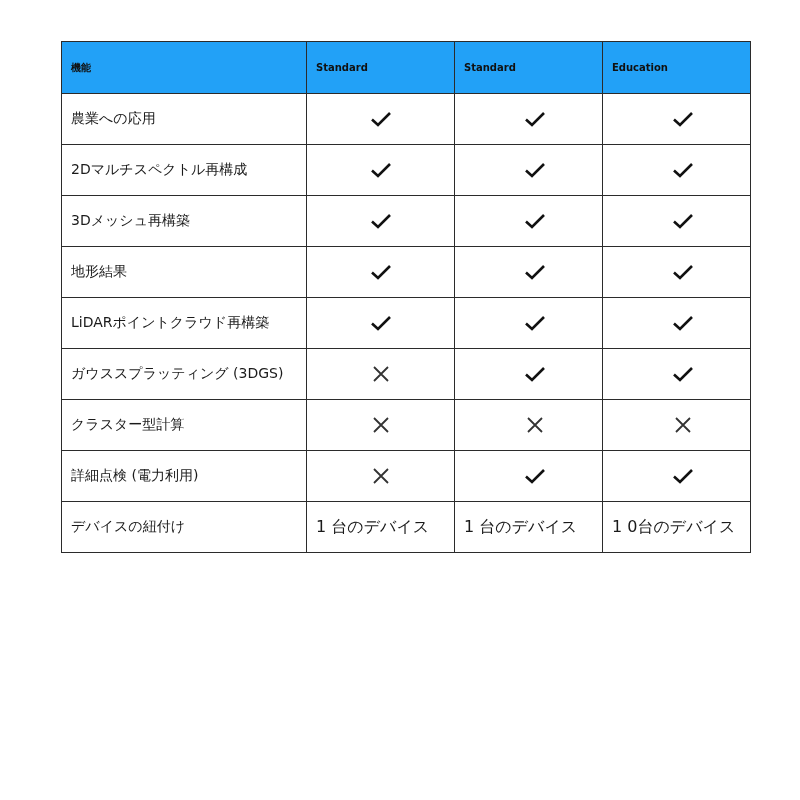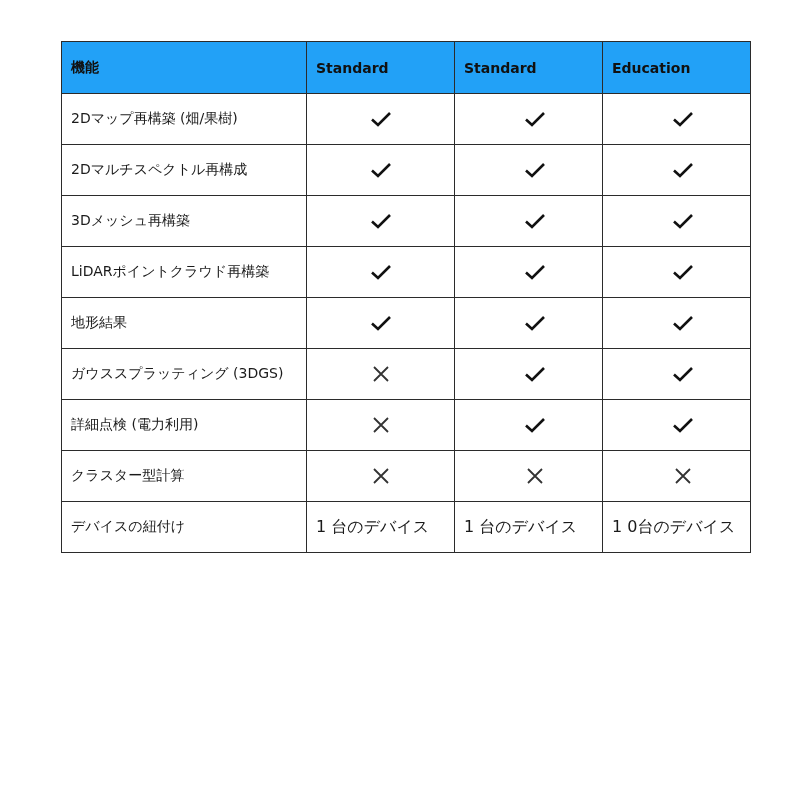--- a/index.html
+++ b/index.html
@@ -13,21 +13,21 @@
   table.cmp th, table.cmp td {
     border: 1px solid #2b2b2b;
     padding: 0;
     box-sizing: border-box;
   }
   thead th {
     background: #22a1f7;
     height: 52px;
     text-align: left;
     font-weight: bold;
-    font-size: 14px;
+    font-size: 10px;
     padding-left: 9px !important;
     color: #111;
   }
   tbody td { height: 51px; font-size: 14px; }
   td.feat { padding-left: 9px !important; vertical-align: middle; }
   td.mark { text-align: center; vertical-align: middle; }
   td.mark.c1 { padding-left: 0; }
   td.mark.c2 { padding-left: 12px !important; }
   td.mark.c3 { padding-left: 12px !important; }
   td.txt { padding-left: 9px !important; font-size: 16px; vertical-align: middle; }
@@ -53,21 +53,21 @@
   <thead>
     <tr>
       <th>機能</th>
       <th>Standard</th>
       <th>Standard</th>
       <th>Education</th>
     </tr>
   </thead>
   <tbody id="tbody">
       <tr>
-        <td class="feat">2Dマップ再構築 (畑/果樹)</td>
+        <td class="feat">農業への応用</td>
         <td class="mark c1"><span class="icon"><svg viewBox="0 0 22 18" width="22" height="18">
               <path d="M2 9.5 L8 15 L20 3" fill="none" stroke="#111" stroke-width="2.6" stroke-linecap="butt" stroke-linejoin="miter"></path>
             </svg></span></td>
         <td class="mark c2"><span class="icon"><svg viewBox="0 0 22 18" width="22" height="18">
               <path d="M2 9.5 L8 15 L20 3" fill="none" stroke="#111" stroke-width="2.6" stroke-linecap="butt" stroke-linejoin="miter"></path>
             </svg></span></td>
         <td class="mark c3"><span class="icon"><svg viewBox="0 0 22 18" width="22" height="18">
               <path d="M2 9.5 L8 15 L20 3" fill="none" stroke="#111" stroke-width="2.6" stroke-linecap="butt" stroke-linejoin="miter"></path>
             </svg></span></td>
       </tr>
@@ -89,33 +89,33 @@
               <path d="M2 9.5 L8 15 L20 3" fill="none" stroke="#111" stroke-width="2.6" stroke-linecap="butt" stroke-linejoin="miter"></path>
             </svg></span></td>
         <td class="mark c2"><span class="icon"><svg viewBox="0 0 22 18" width="22" height="18">
               <path d="M2 9.5 L8 15 L20 3" fill="none" stroke="#111" stroke-width="2.6" stroke-linecap="butt" stroke-linejoin="miter"></path>
             </svg></span></td>
         <td class="mark c3"><span class="icon"><svg viewBox="0 0 22 18" width="22" height="18">
               <path d="M2 9.5 L8 15 L20 3" fill="none" stroke="#111" stroke-width="2.6" stroke-linecap="butt" stroke-linejoin="miter"></path>
             </svg></span></td>
       </tr>
       <tr>
-        <td class="feat">LiDARポイントクラウド再構築</td>
+        <td class="feat">地形結果</td>
         <td class="mark c1"><span class="icon"><svg viewBox="0 0 22 18" width="22" height="18">
               <path d="M2 9.5 L8 15 L20 3" fill="none" stroke="#111" stroke-width="2.6" stroke-linecap="butt" stroke-linejoin="miter"></path>
             </svg></span></td>
         <td class="mark c2"><span class="icon"><svg viewBox="0 0 22 18" width="22" height="18">
               <path d="M2 9.5 L8 15 L20 3" fill="none" stroke="#111" stroke-width="2.6" stroke-linecap="butt" stroke-linejoin="miter"></path>
             </svg></span></td>
         <td class="mark c3"><span class="icon"><svg viewBox="0 0 22 18" width="22" height="18">
               <path d="M2 9.5 L8 15 L20 3" fill="none" stroke="#111" stroke-width="2.6" stroke-linecap="butt" stroke-linejoin="miter"></path>
             </svg></span></td>
       </tr>
       <tr>
-        <td class="feat">地形結果</td>
+        <td class="feat">LiDARポイントクラウド再構築</td>
         <td class="mark c1"><span class="icon"><svg viewBox="0 0 22 18" width="22" height="18">
               <path d="M2 9.5 L8 15 L20 3" fill="none" stroke="#111" stroke-width="2.6" stroke-linecap="butt" stroke-linejoin="miter"></path>
             </svg></span></td>
         <td class="mark c2"><span class="icon"><svg viewBox="0 0 22 18" width="22" height="18">
               <path d="M2 9.5 L8 15 L20 3" fill="none" stroke="#111" stroke-width="2.6" stroke-linecap="butt" stroke-linejoin="miter"></path>
             </svg></span></td>
         <td class="mark c3"><span class="icon"><svg viewBox="0 0 22 18" width="22" height="18">
               <path d="M2 9.5 L8 15 L20 3" fill="none" stroke="#111" stroke-width="2.6" stroke-linecap="butt" stroke-linejoin="miter"></path>
             </svg></span></td>
       </tr>
@@ -125,43 +125,43 @@
               <path d="M4 2 L18 16 M18 2 L4 16" fill="none" stroke="#333" stroke-width="1.8"></path>
             </svg></span></td>
         <td class="mark c2"><span class="icon"><svg viewBox="0 0 22 18" width="22" height="18">
               <path d="M2 9.5 L8 15 L20 3" fill="none" stroke="#111" stroke-width="2.6" stroke-linecap="butt" stroke-linejoin="miter"></path>
             </svg></span></td>
         <td class="mark c3"><span class="icon"><svg viewBox="0 0 22 18" width="22" height="18">
               <path d="M2 9.5 L8 15 L20 3" fill="none" stroke="#111" stroke-width="2.6" stroke-linecap="butt" stroke-linejoin="miter"></path>
             </svg></span></td>
       </tr>
       <tr>
+        <td class="feat">クラスター型計算</td>
+        <td class="mark c1"><span class="icon"><svg viewBox="0 0 22 18" width="22" height="18">
+              <path d="M4 2 L18 16 M18 2 L4 16" fill="none" stroke="#333" stroke-width="1.8"></path>
+            </svg></span></td>
+        <td class="mark c2"><span class="icon"><svg viewBox="0 0 22 18" width="22" height="18">
+              <path d="M4 2 L18 16 M18 2 L4 16" fill="none" stroke="#333" stroke-width="1.8"></path>
+            </svg></span></td>
+        <td class="mark c3"><span class="icon"><svg viewBox="0 0 22 18" width="22" height="18">
+              <path d="M4 2 L18 16 M18 2 L4 16" fill="none" stroke="#333" stroke-width="1.8"></path>
+            </svg></span></td>
+      </tr>
+      <tr>
         <td class="feat">詳細点検 (電力利用)</td>
         <td class="mark c1"><span class="icon"><svg viewBox="0 0 22 18" width="22" height="18">
               <path d="M4 2 L18 16 M18 2 L4 16" fill="none" stroke="#333" stroke-width="1.8"></path>
             </svg></span></td>
         <td class="mark c2"><span class="icon"><svg viewBox="0 0 22 18" width="22" height="18">
               <path d="M2 9.5 L8 15 L20 3" fill="none" stroke="#111" stroke-width="2.6" stroke-linecap="butt" stroke-linejoin="miter"></path>
             </svg></span></td>
         <td class="mark c3"><span class="icon"><svg viewBox="0 0 22 18" width="22" height="18">
               <path d="M2 9.5 L8 15 L20 3" fill="none" stroke="#111" stroke-width="2.6" stroke-linecap="butt" stroke-linejoin="miter"></path>
             </svg></span></td>
       </tr>
       <tr>
-        <td class="feat">クラスター型計算</td>
-        <td class="mark c1"><span class="icon"><svg viewBox="0 0 22 18" width="22" height="18">
-              <path d="M4 2 L18 16 M18 2 L4 16" fill="none" stroke="#333" stroke-width="1.8"></path>
-            </svg></span></td>
-        <td class="mark c2"><span class="icon"><svg viewBox="0 0 22 18" width="22" height="18">
-              <path d="M4 2 L18 16 M18 2 L4 16" fill="none" stroke="#333" stroke-width="1.8"></path>
-            </svg></span></td>
-        <td class="mark c3"><span class="icon"><svg viewBox="0 0 22 18" width="22" height="18">
-              <path d="M4 2 L18 16 M18 2 L4 16" fill="none" stroke="#333" stroke-width="1.8"></path>
-            </svg></span></td>
-      </tr>
-      <tr>
         <td class="feat">デバイスの紐付け</td>
         <td class="txt">1 台のデバイス</td>
         <td class="txt">1 台のデバイス</td>
         <td class="txt">1 0台のデバイス</td>
       </tr>
     </tbody>
 </table>
 
 </body></html>

